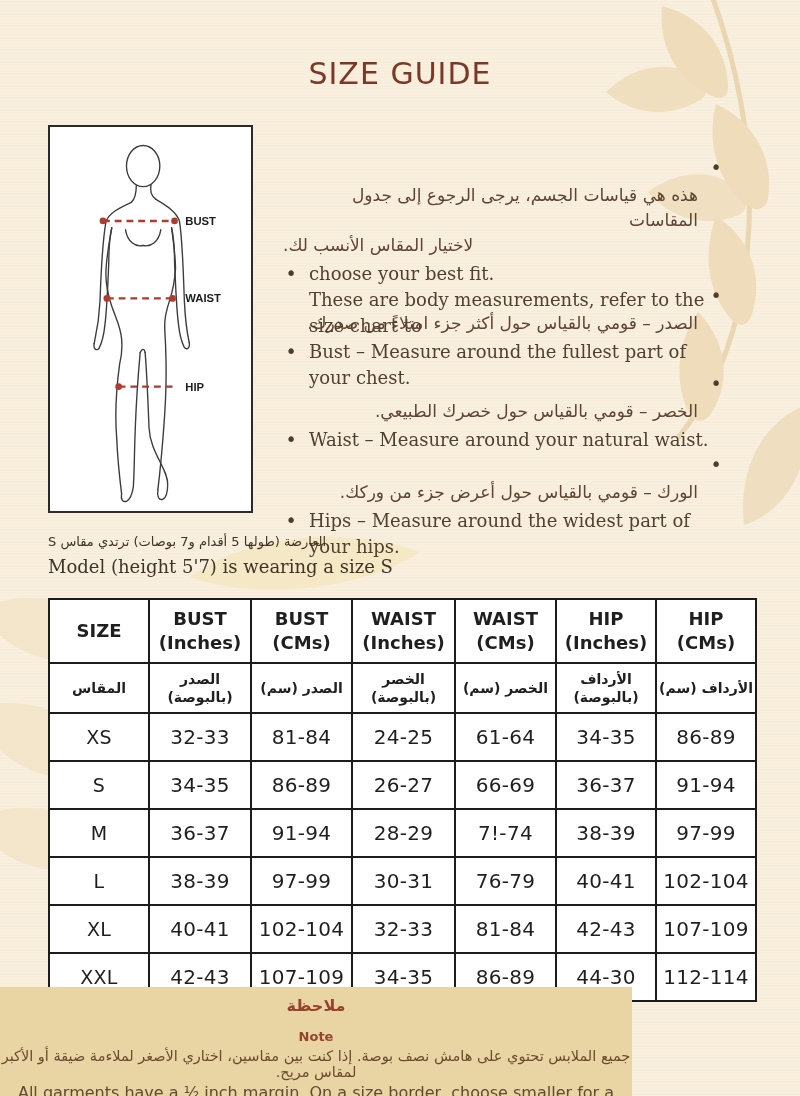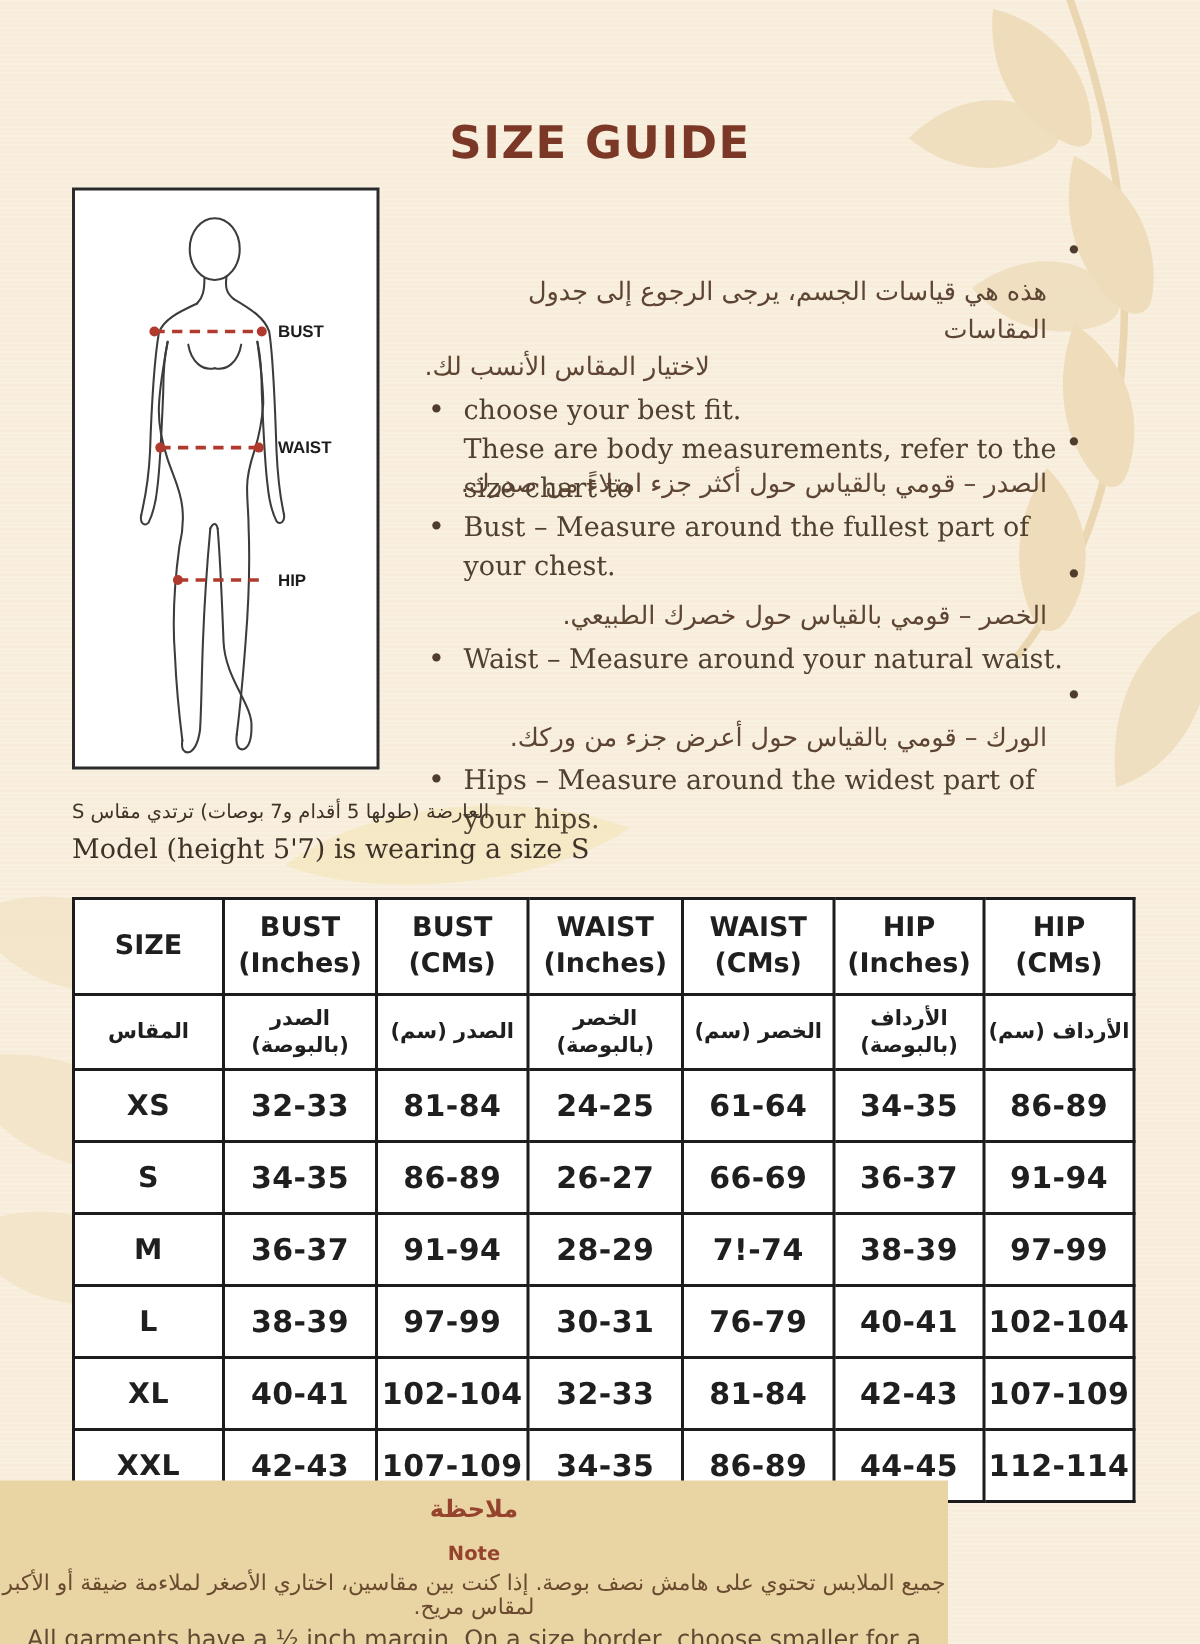--- a/index.html
+++ b/index.html
@@ -13,22 +13,22 @@
   .page{
     position:relative;width:800px;height:1096px;overflow:hidden;
     background:var(--page-bg);
     background-image:repeating-linear-gradient(0deg, rgba(255,255,255,.18) 0 1px, rgba(0,0,0,0) 1px 3px);
   }
   .deco{position:absolute;z-index:0;}
   .content{position:absolute;inset:0;z-index:1;}
 
   .logo{position:absolute;top:20px;left:0;width:100%;text-align:center;
     font-size:44px;font-weight:400;letter-spacing:1px;color:var(--logo);}
-  .page-title{position:absolute;top:78px;left:0;width:100%;text-align:center;
-    font-size:30px;font-weight:bold;letter-spacing:1px;color:var(--accent);}
+  .page-title{position:absolute;top:56px;left:0;width:100%;text-align:center;
+    font-size:30px;font-weight:normal;letter-spacing:1px;color:var(--accent);}
 
   .diagram{position:absolute;left:48px;top:125px;width:205px;height:388px;
     background:#ffffff;border:2px solid #2b2b2b;}
   .diagram svg{display:block;width:100%;height:100%;}
   .fig{fill:none;stroke:#3c3c3c;stroke-width:1.4;stroke-linecap:round;}
   .mline{stroke:var(--red-line);stroke-width:2.4;stroke-dasharray:7 5;}
   .mdot{fill:var(--red-line);}
   .mlabel{font-family:"Liberation Sans",sans-serif;font-size:11.5px;font-weight:bold;fill:#1c1c1c;}
 
   .bullets{position:absolute;left:283px;top:155px;width:441px;color:var(--body-brown);}
@@ -47,21 +47,21 @@
   .model-note{position:absolute;left:48px;top:530px;}
   .model-ar{direction:rtl;display:inline-block;font-size:13px;line-height:24px;color:#3f3328;}
   .model-en{font-family:"DejaVu Serif",serif;font-size:18px;line-height:25px;color:#3f3328;}
 
   table.size{position:absolute;left:48px;top:598px;width:707px;border-collapse:collapse;
     table-layout:fixed;background:#ffffff;}
   table.size td,table.size th{border:2px solid #1c1c1c;text-align:center;vertical-align:middle;
     color:var(--table-text);padding:0 2px;}
   tr.hdr-en th{height:64px;font-size:18px;font-weight:bold;white-space:pre-line;line-height:1.35;}
   tr.hdr-ar td{height:50px;font-size:14px;font-weight:bold;direction:rtl;white-space:pre-line;line-height:1.3;}
-  tr.data td{height:48px;font-size:20px;font-weight:bold;letter-spacing:.3px;}
+  tr.data td{height:48px;font-size:20px;font-weight:normal;letter-spacing:.3px;}
   tr.data td.size-cell{font-size:19px;}
 
   .note-band{position:absolute;left:0;top:987px;width:632px;height:109px;background:var(--note-bg);
     text-align:center;}
   .note-h-ar{margin-top:9px;font-size:16px;font-weight:bold;color:var(--note-heading);direction:rtl;}
   .note-h-en{margin-top:14px;font-size:13px;font-weight:bold;color:var(--note-heading);}
   .note-b-ar{margin-top:4px;font-size:14.5px;color:#6a4a2f;direction:rtl;}
   .note-b-en{margin-top:3px;font-size:16px;color:#5f4a33;}
 </style>
 </head>
@@ -286,21 +286,21 @@
           <td>81-84</td>
           <td>42-43</td>
           <td>107-109</td>
         </tr>
         <tr class="data">
           <td class="size-cell">XXL</td>
           <td>42-43</td>
           <td>107-109</td>
           <td>34-35</td>
           <td>86-89</td>
-          <td>44-45</td>
+          <td>44-30</td>
           <td>112-114</td>
         </tr>
       </tbody>
     </table>
 
     <div class="note-band">
       <div class="note-h-ar">ملاحظة</div>
       <div class="note-h-en">Note</div>
       <div class="note-b-ar">جميع الملابس تحتوي على هامش نصف بوصة. إذا كنت بين مقاسين، اختاري الأصغر لملاءمة ضيقة أو الأكبر لمقاس مريح.</div>
       <div class="note-b-en">All garments have a ½ inch margin. On a size border, choose smaller for a snug fit or larger for a relaxed fit.</div>

